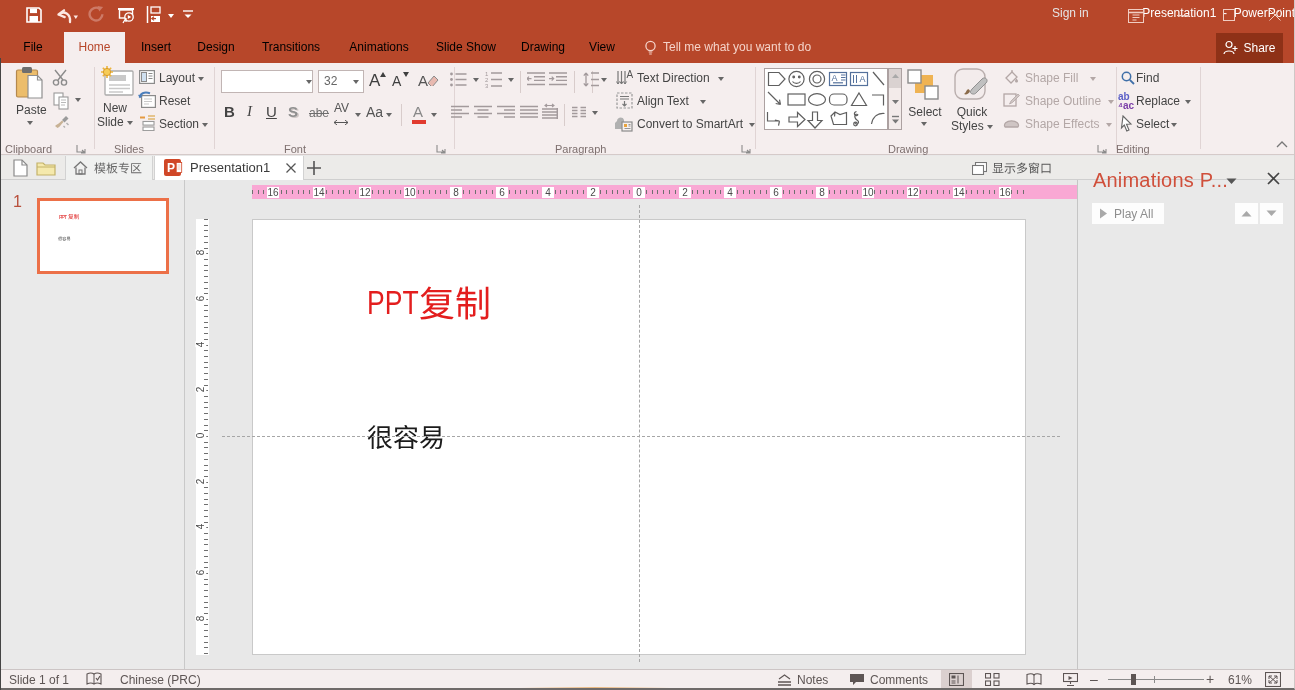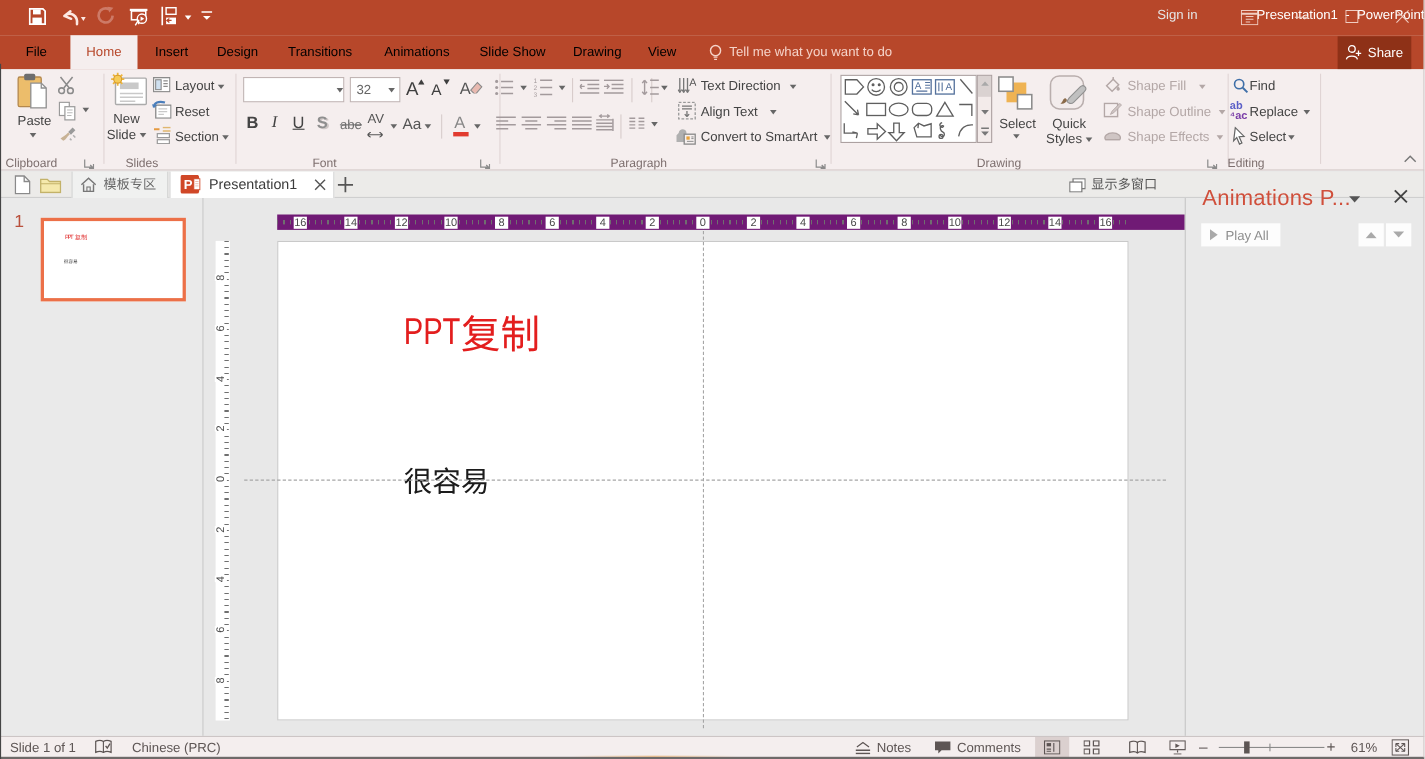--- a/index.html
+++ b/index.html
@@ -25,21 +25,21 @@
 .caret { display:inline-block; width:0; height:0; border-left:3px solid transparent; border-right:3px solid transparent; border-top:4px solid #666; vertical-align:middle; }
 .caret.dim2 { border-top-color:#b3a7a6; }
 
 #tabbar { position:absolute; left:0; top:156px; width:1295px; height:24px; background:#ecebe9; border-bottom:1px solid #cfcfcf; }
 
 #main { position:absolute; left:0; top:180px; width:1295px; height:489px; background:#e8e8e8; }
 #leftpanel { position:absolute; left:0; top:0; width:185px; height:489px; background:#eaeaea; border-right:1px solid #c9c9c9; }
 #rightpane { position:absolute; left:1077px; top:0; width:218px; height:489px; background:#e9e9e9; border-left:1px solid #c5c5c5; }
 #slide { position:absolute; left:252px; top:39px; width:774px; height:436px; background:#fff; border:1px solid #c9c9c9; }
 
-#hruler { position:absolute; left:252px; top:15px; width:889px; height:14px; background:#701a75; }
+#hruler { position:absolute; left:252px; top:5px; width:889px; height:14px; background:#f9a8d4; }
 #vruler { position:absolute; left:196px; top:39px; width:13px; height:436px; background:#fff; }
 .rnum { position:absolute; font-size:10px; color:#4a4a4a; background:#fff; z-index:2; line-height:11px; }
 
 .dashh { position:absolute; border-top:1px dashed #a6a6a6; height:0; }
 .dashv { position:absolute; border-left:1px dashed #a6a6a6; width:0; }
 
 #statusbar { position:absolute; left:0; top:669px; width:1295px; height:19px; background:#f4eeee; border-top:1px solid #ccc5c5; font-size:12px; color:#5d5554; }
 </style>
 </head>
 <body>

